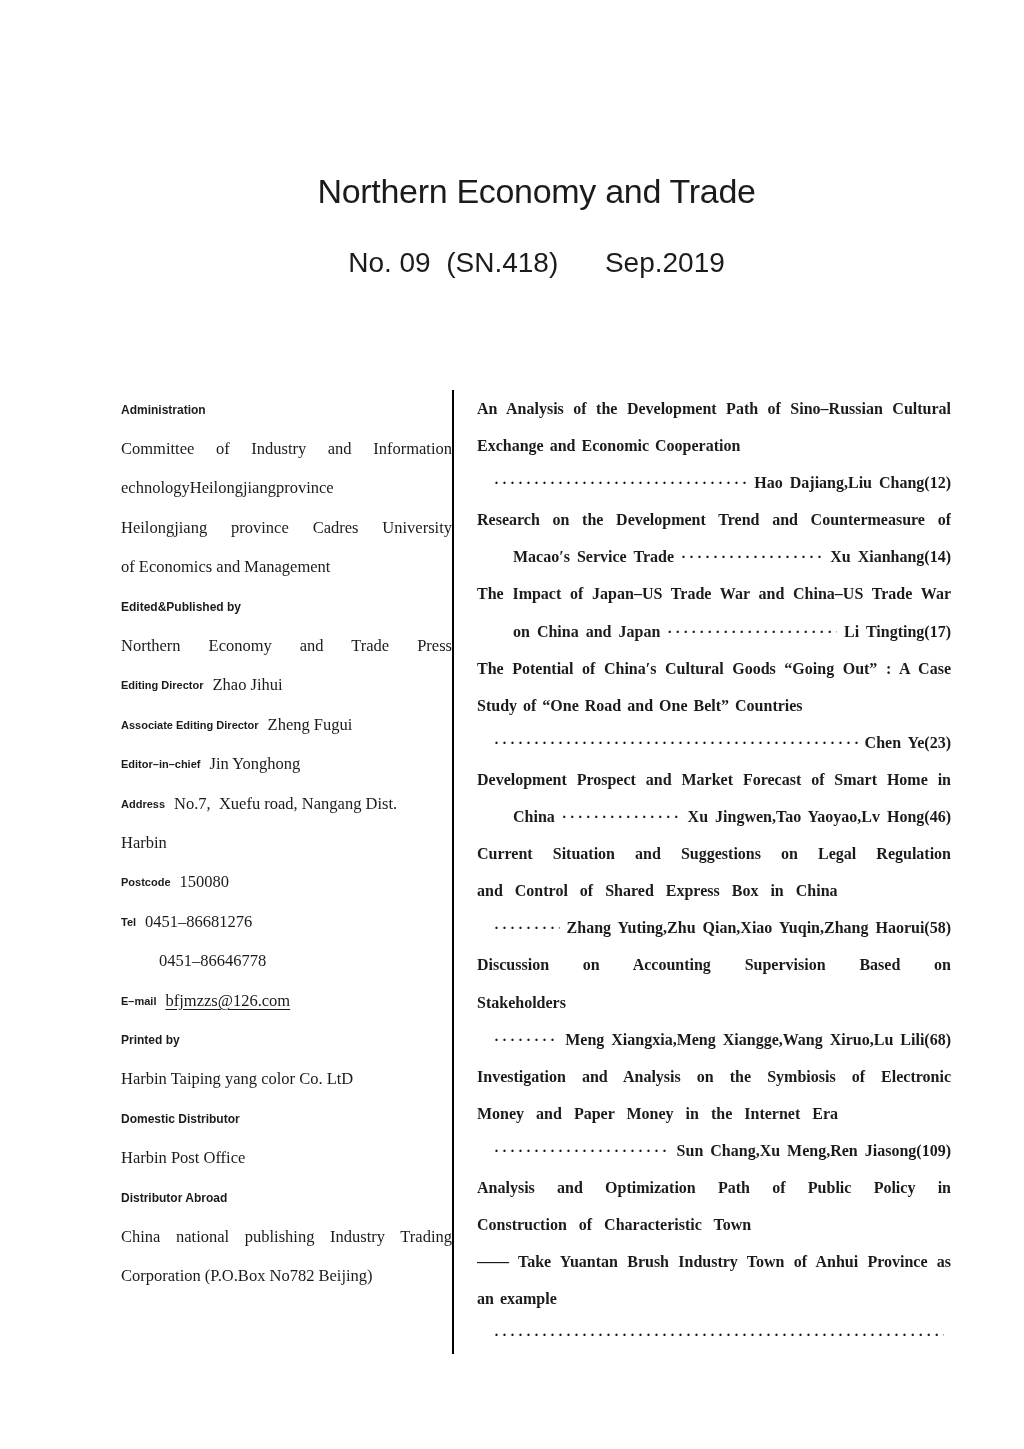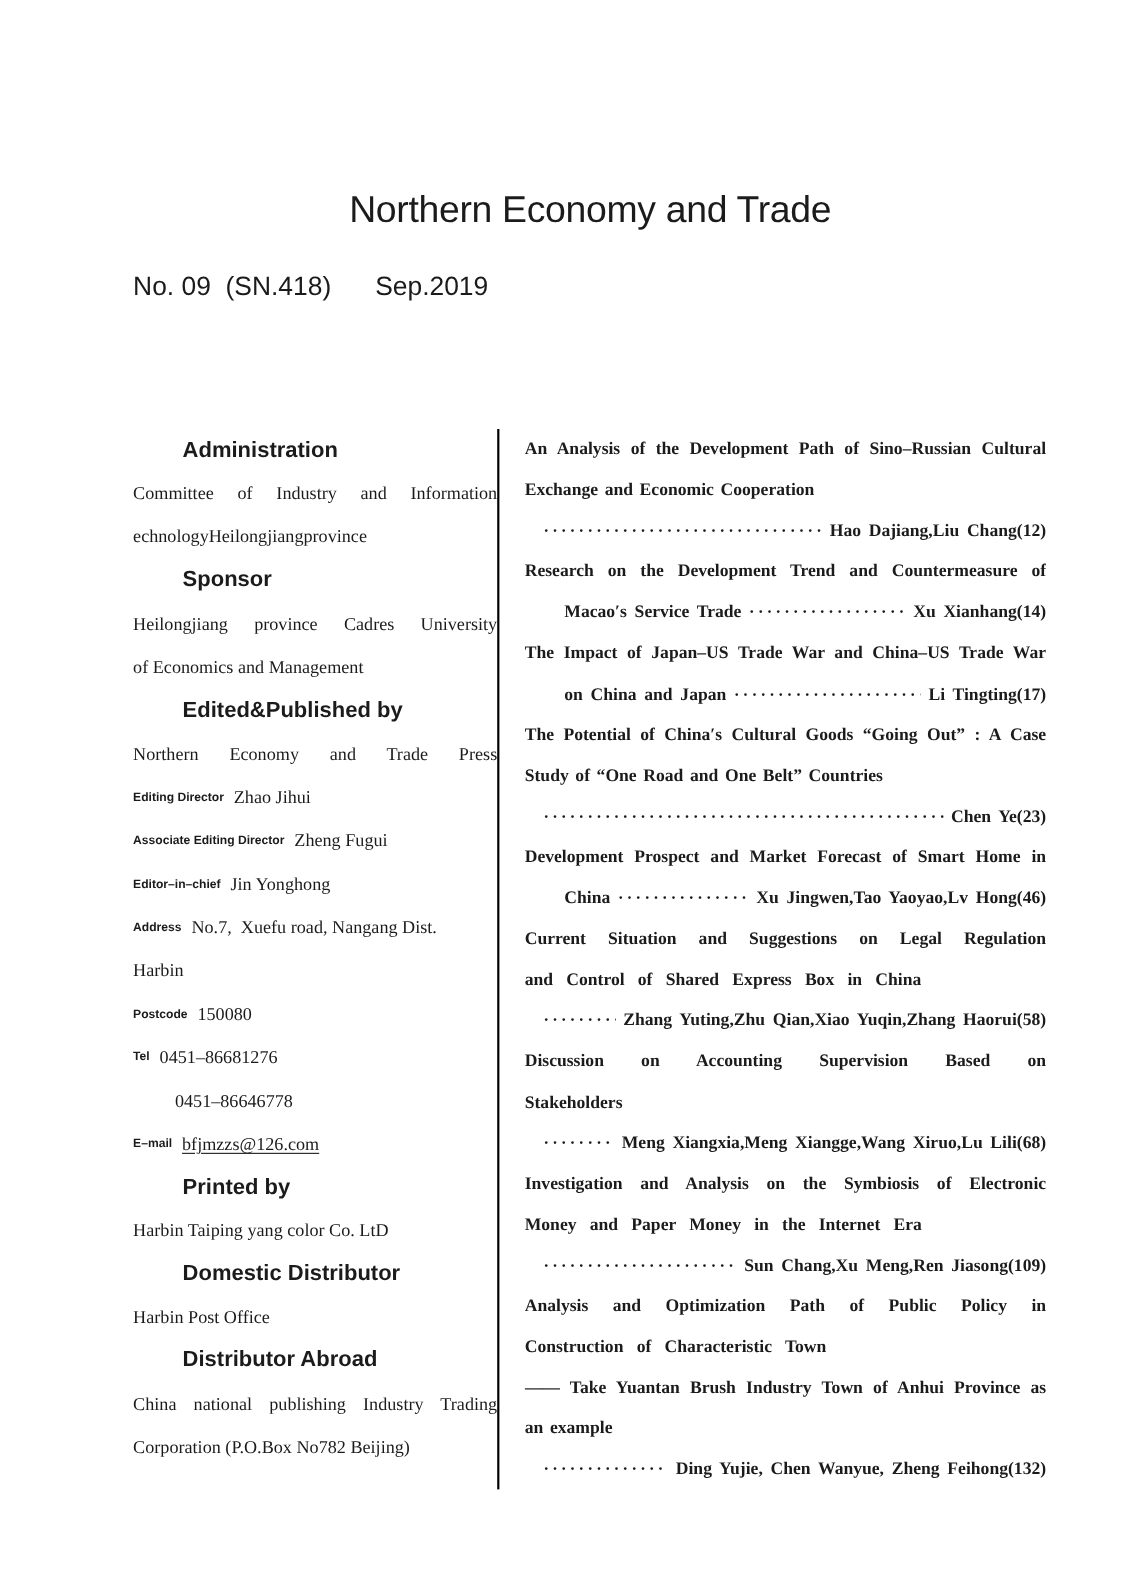--- a/index.html
+++ b/index.html
@@ -12,22 +12,23 @@
   }
   .journal-title{
     position:absolute;left:121px;top:172px;width:831px;
     text-align:center;
     font-family:"Liberation Sans",sans-serif;
     font-size:34px;letter-spacing:-0.3px;
     white-space:pre;
   }
   .issue-line{
     position:absolute;left:121px;top:247px;width:831px;
+    text-align:center;
     font-family:"Liberation Sans",sans-serif;
-    font-size:24px;
+    font-size:28px;
     white-space:pre;
   }
   .cols{
     position:absolute;left:121px;top:390px;
     display:flex;align-items:stretch;
   }
   .leftcol{width:331px;}
   .divider{width:2px;background:#000;}
   .rightcol{width:474px;padding-left:23px;font-weight:bold;}
 
@@ -37,21 +38,21 @@
     font-family:"Liberation Serif",serif;
     font-size:16.5px;white-space:pre;
   }
   .ml.stretch{
     display:block;white-space:normal;
     line-height:39.4px;
     text-align:justify;text-align-last:justify;
   }
   .ml.h{
     font-family:"Liberation Sans",sans-serif;
-    font-weight:bold;font-size:20px;margin-left:45px;
+    font-weight:bold;font-size:12px;
   }
   .ml.ind{padding-left:38px;}
   .ml .lbl{
     font-family:"Liberation Sans",sans-serif;
     font-weight:bold;font-size:11px;
   }
   .ml .val{margin-left:9px;}
   .ml .val.link{text-decoration:underline;text-underline-offset:3px;}
 
   
@@ -83,21 +84,20 @@
 
 <div class="page">
   <div class="journal-title">Northern Economy and Trade</div>
   <div class="issue-line">No. 09  (SN.418)      Sep.2019</div>
 
   <div class="cols">
     <div class="leftcol" id="masthead">
         <div class="ml h">Administration</div>
         <div class="ml stretch">Committee of Industry and Information</div>
         <div class="ml">echnologyHeilongjiangprovince</div>
-        <div class="ml h">Sponsor</div>
         <div class="ml stretch">Heilongjiang province Cadres University</div>
         <div class="ml">of Economics and Management</div>
         <div class="ml h">Edited&amp;Published by</div>
         <div class="ml stretch">Northern Economy and Trade Press</div>
         <div class="ml"><span class="lbl">Editing Director</span><span class="val">Zhao Jihui</span></div>
         <div class="ml"><span class="lbl">Associate Editing Director</span><span class="val">Zheng Fugui</span></div>
         <div class="ml"><span class="lbl">Editor–in–chief</span><span class="val">Jin Yonghong</span></div>
         <div class="ml"><span class="lbl">Address</span><span class="val">No.7,  Xuefu road, Nangang Dist.</span></div>
         <div class="ml">Harbin</div>
         <div class="ml"><span class="lbl">Postcode</span><span class="val">150080</span></div>
@@ -161,17 +161,16 @@
         <div class="tl lead noPre">
           <span class="dots">··························································································</span>
           <span class="author">Sun Chang,Xu Meng,Ren Jiasong(109)</span>
         </div>
         <div class="tl j">Analysis and Optimization Path of Public Policy in</div>
         <div class="tl wide">Construction of Characteristic Town</div>
         <div class="tl j">—— Take Yuantan Brush Industry Town of Anhui Province as</div>
         <div class="tl">an example</div>
         <div class="tl lead noPre">
           <span class="dots">··························································································</span>
-          <span class="author">Ding Yujie, Chen Wanyue, Zheng Feihong(132)</span>
         </div>
       </div>
   </div>
 </div>
 
 </body></html>

